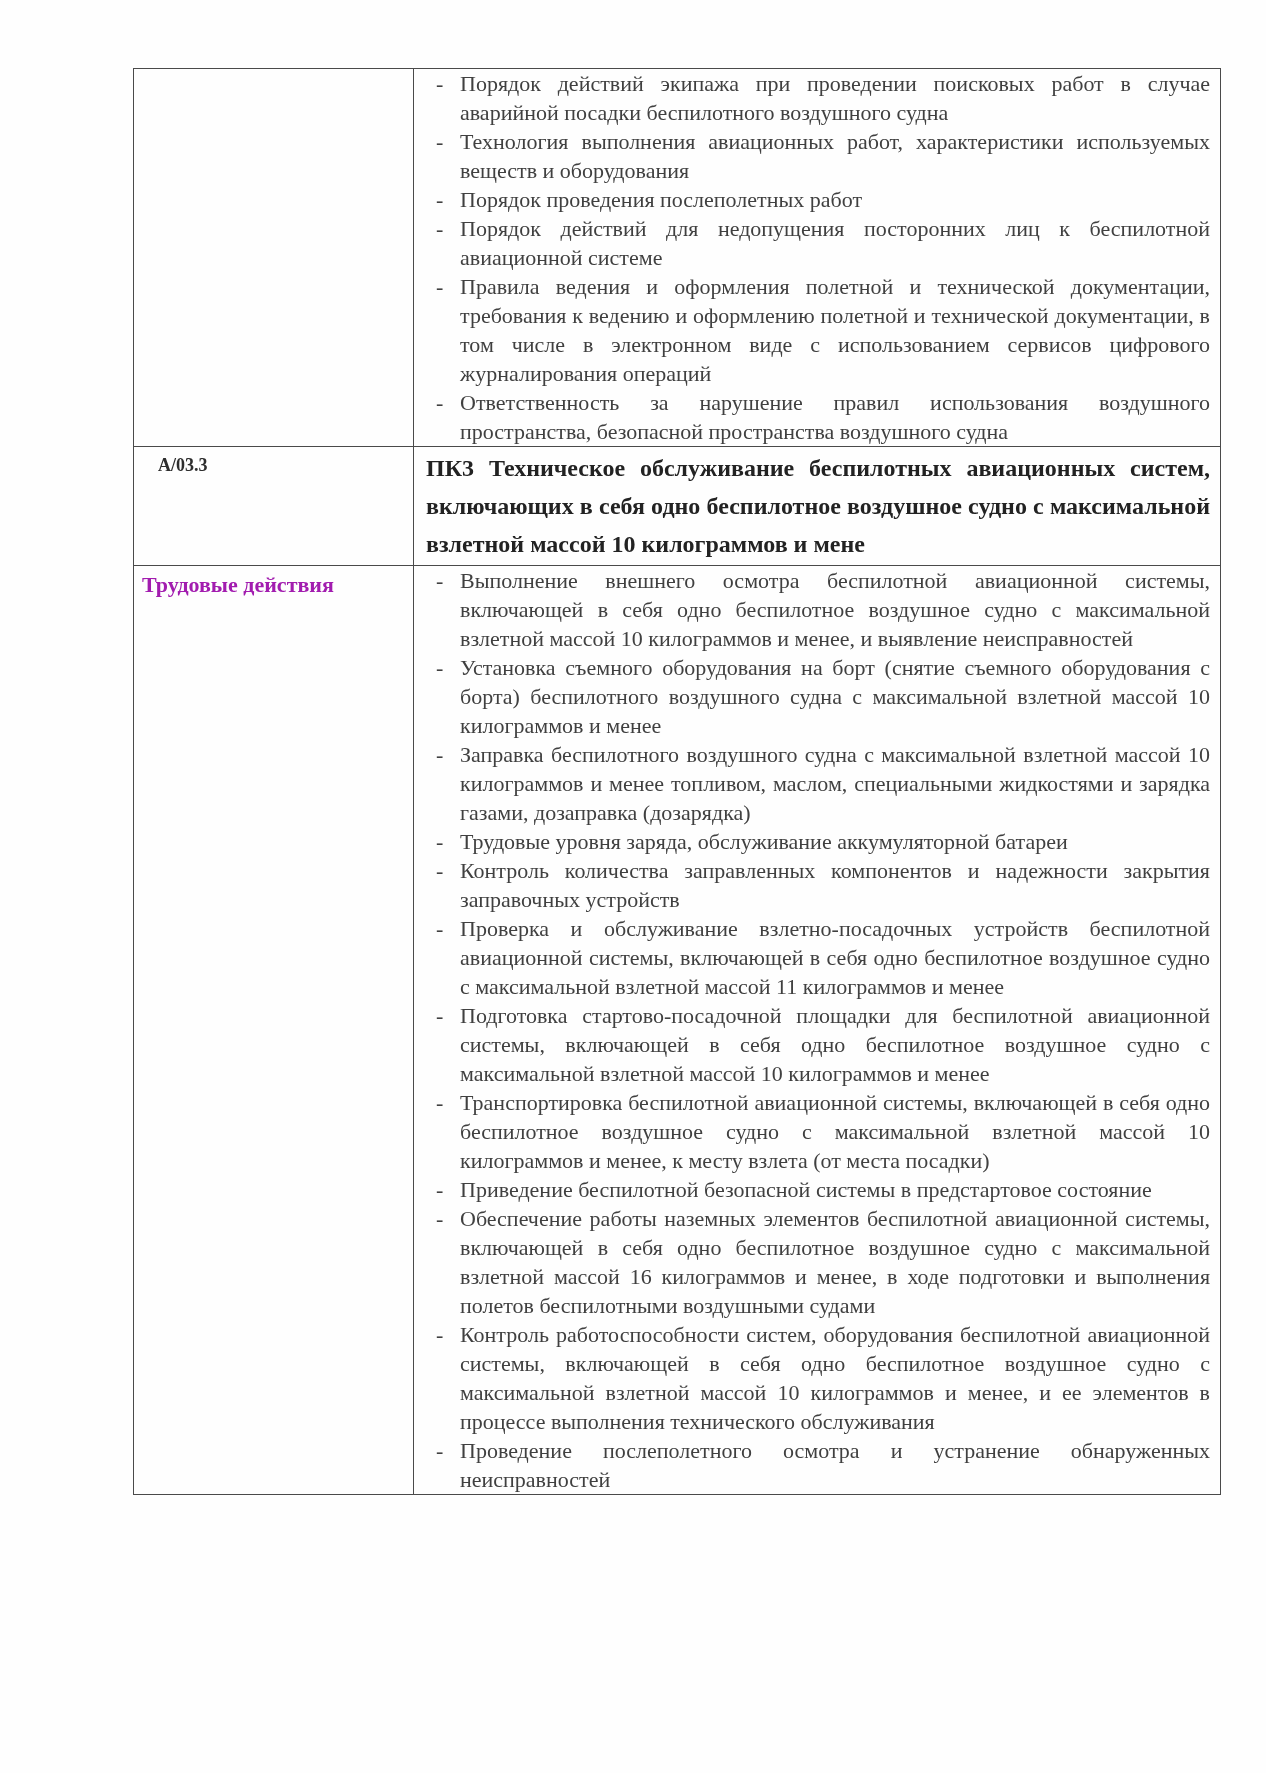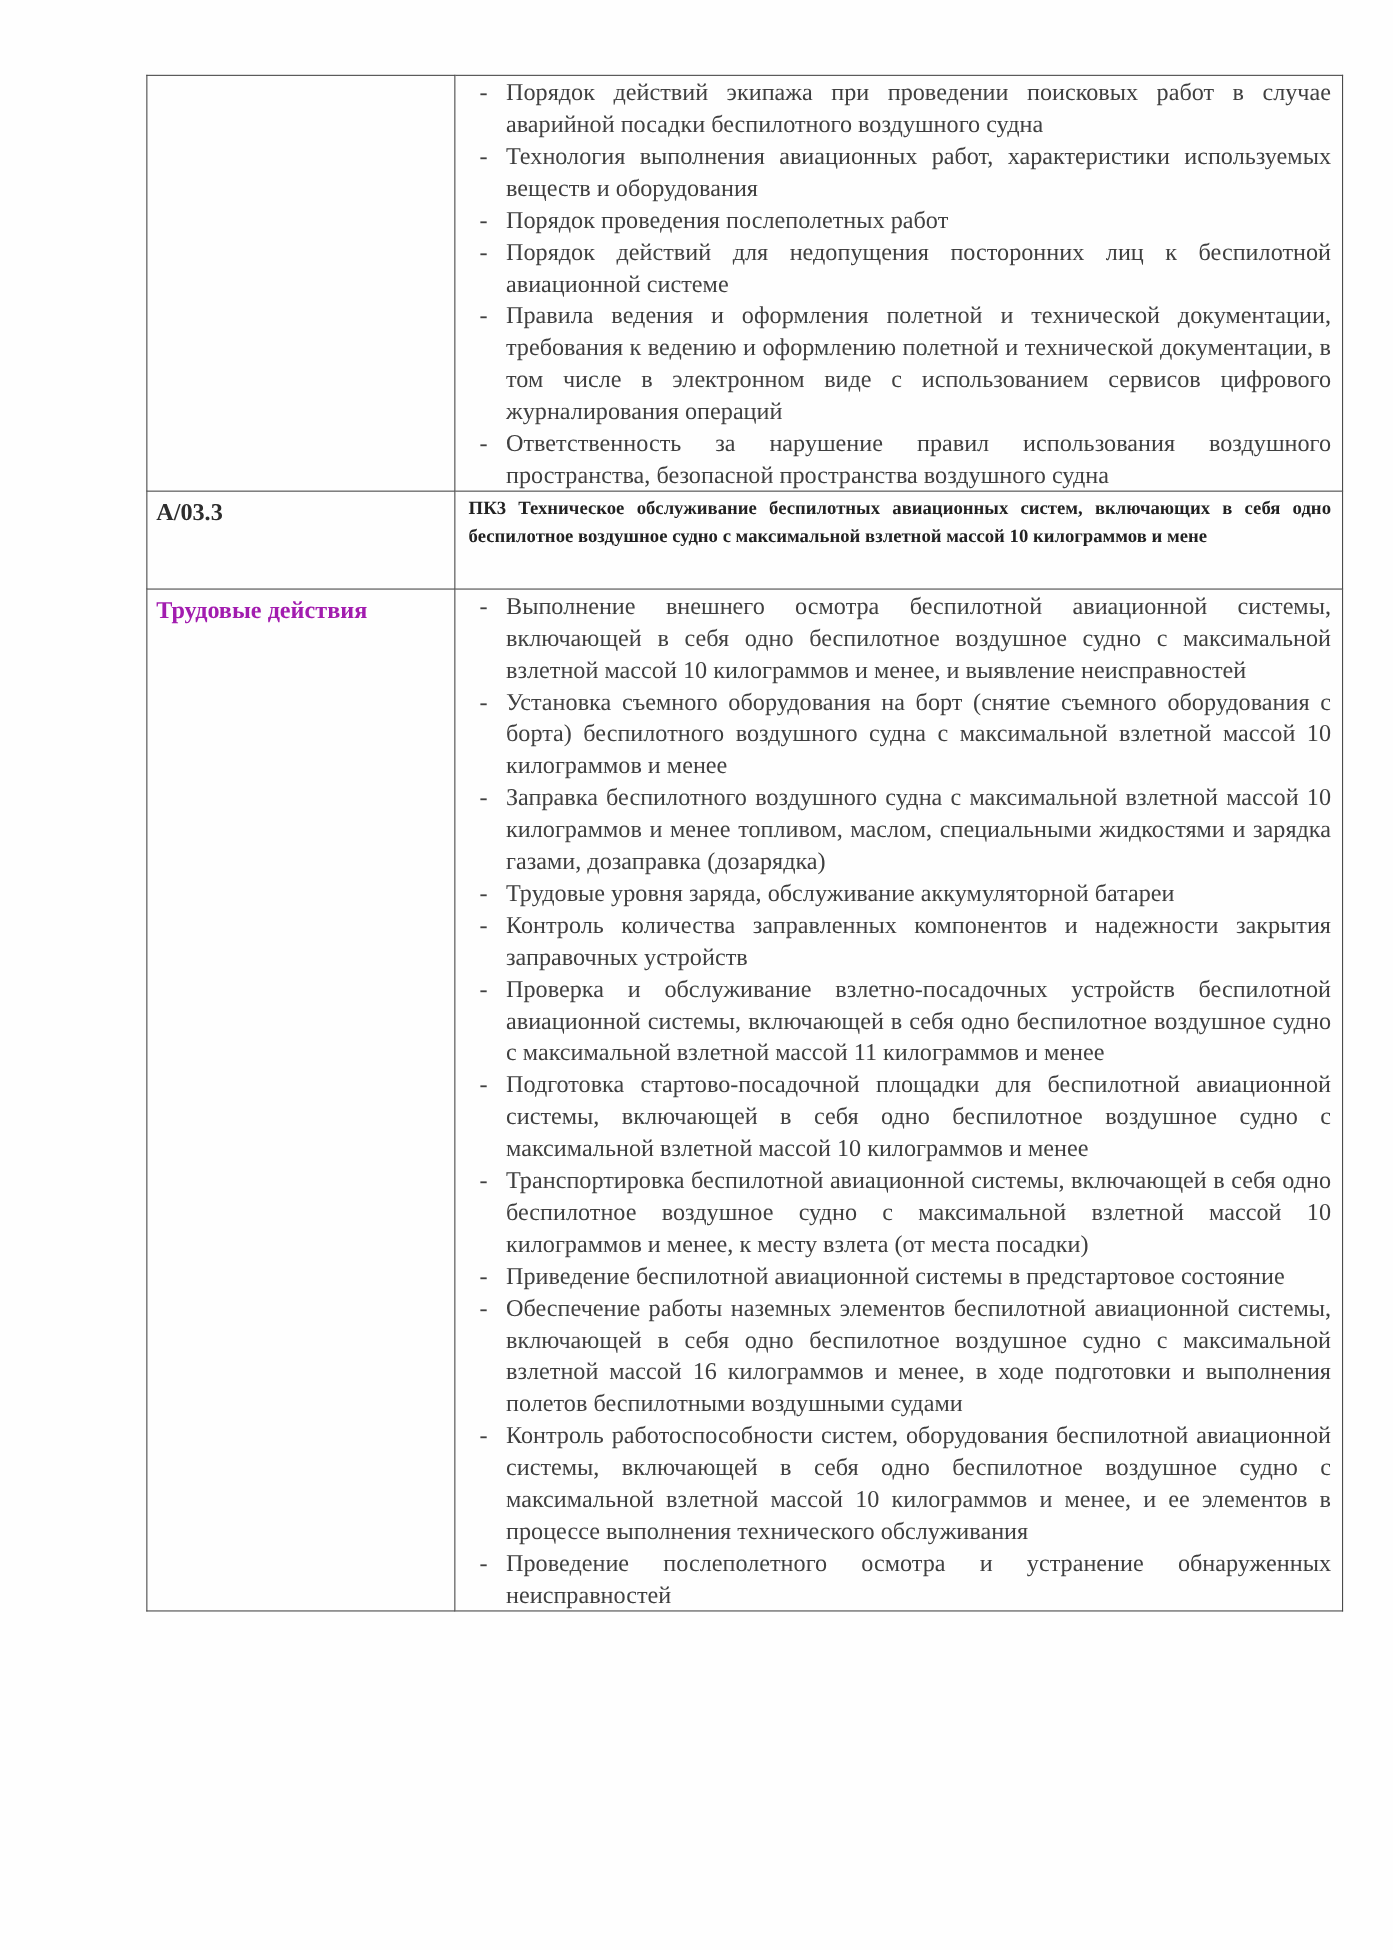--- a/index.html
+++ b/index.html
@@ -6,22 +6,22 @@
     body { width: 1266px; height: 1773px; position: relative; overflow: hidden;
            font-family: "Liberation Serif", "DejaVu Serif", serif; color: #3a3a3a; }
     .page { position: absolute; left: 0; top: 0; width: 1266px; height: 1773px; background: #fefefe; }
     table.doc { position: absolute; left: 133px; top: 68px; width: 1060px;
                 border-collapse: collapse; table-layout: fixed; }
     table.doc td { border: 1.5px solid #4a4a4a; vertical-align: top; padding: 0; }
     td.col-left { width: 263px; padding: 4px 8px 0 8px !important; }
     td.col-right { width: 796px; padding: 0 10px 0 0 !important; }
     .cell-label { font-size: 22px; line-height: 29px; color: #2d2d2d; }
     .cell-label.bold { font-weight: bold; color: #a21caf; }
-    .code { font-size: 22px; line-height: 29px; font-weight: bold; color: #2d2d2d; }
-    .heading { font-size: 17px; line-height: 26px; font-weight: bold; color: #222;
+    .code { font-size: 18px; line-height: 29px; font-weight: bold; color: #2d2d2d; margin-left: 16px; }
+    .heading { font-size: 24px; line-height: 38px; font-weight: bold; color: #222;
                text-align: justify; padding: 2px 0 2px 12px; }
     ul.dash { list-style: none; margin: 0; padding: 0; }
     ul.dash li { position: relative; padding-left: 46px; font-size: 22px; line-height: 29px;
                  text-align: justify; color: #404040; }
     ul.dash li .dash-mark { position: absolute; left: 22px; top: 0; }
     .first-block { padding-top: 2px; padding-bottom: 2px; }
     .second-block { padding-top: 1px; padding-bottom: 2px; }
   </style>
 </head>
 <body>
@@ -59,21 +59,21 @@
       <td class="col-right">
         <ul class="dash second-block" id="list-actions">
               <li><span class="dash-mark">-</span><span>Выполнение внешнего осмотра беспилотной авиационной системы, включающей в себя одно беспилотное воздушное судно с максимальной взлетной массой 10 килограммов и менее, и выявление неисправностей</span></li>
               <li><span class="dash-mark">-</span><span>Установка съемного оборудования на борт (снятие съемного оборудования с борта) беспилотного воздушного судна с максимальной взлетной массой 10 килограммов и менее</span></li>
               <li><span class="dash-mark">-</span><span>Заправка беспилотного воздушного судна с максимальной взлетной массой 10 килограммов и менее топливом, маслом, специальными жидкостями и зарядка газами, дозаправка (дозарядка)</span></li>
               <li><span class="dash-mark">-</span><span>Трудовые уровня заряда, обслуживание аккумуляторной батареи</span></li>
               <li><span class="dash-mark">-</span><span>Контроль количества заправленных компонентов и надежности закрытия заправочных устройств</span></li>
               <li><span class="dash-mark">-</span><span>Проверка и обслуживание взлетно-посадочных устройств беспилотной авиационной системы, включающей в себя одно беспилотное воздушное судно с максимальной взлетной массой 11 килограммов и менее</span></li>
               <li><span class="dash-mark">-</span><span>Подготовка стартово-посадочной площадки для беспилотной авиационной системы, включающей в себя одно беспилотное воздушное судно с максимальной взлетной массой 10 килограммов и менее</span></li>
               <li><span class="dash-mark">-</span><span>Транспортировка беспилотной авиационной системы, включающей в себя одно беспилотное воздушное судно с максимальной взлетной массой 10 килограммов и менее, к месту взлета (от места посадки)</span></li>
-              <li><span class="dash-mark">-</span><span>Приведение беспилотной авиационной системы в предстартовое состояние</span></li>
+              <li><span class="dash-mark">-</span><span>Приведение беспилотной безопасной системы в предстартовое состояние</span></li>
               <li><span class="dash-mark">-</span><span>Обеспечение работы наземных элементов беспилотной авиационной системы, включающей в себя одно беспилотное воздушное судно с максимальной взлетной массой 16 килограммов и менее, в ходе подготовки и выполнения полетов беспилотными воздушными судами</span></li>
               <li><span class="dash-mark">-</span><span>Контроль работоспособности систем, оборудования беспилотной авиационной системы, включающей в себя одно беспилотное воздушное судно с максимальной взлетной массой 10 килограммов и менее, и ее элементов в процессе выполнения технического обслуживания</span></li>
               <li><span class="dash-mark">-</span><span>Проведение послеполетного осмотра и устранение обнаруженных неисправностей</span></li>
             </ul>
       </td>
     </tr>
   </tbody>
     </table>
 </div>
 

